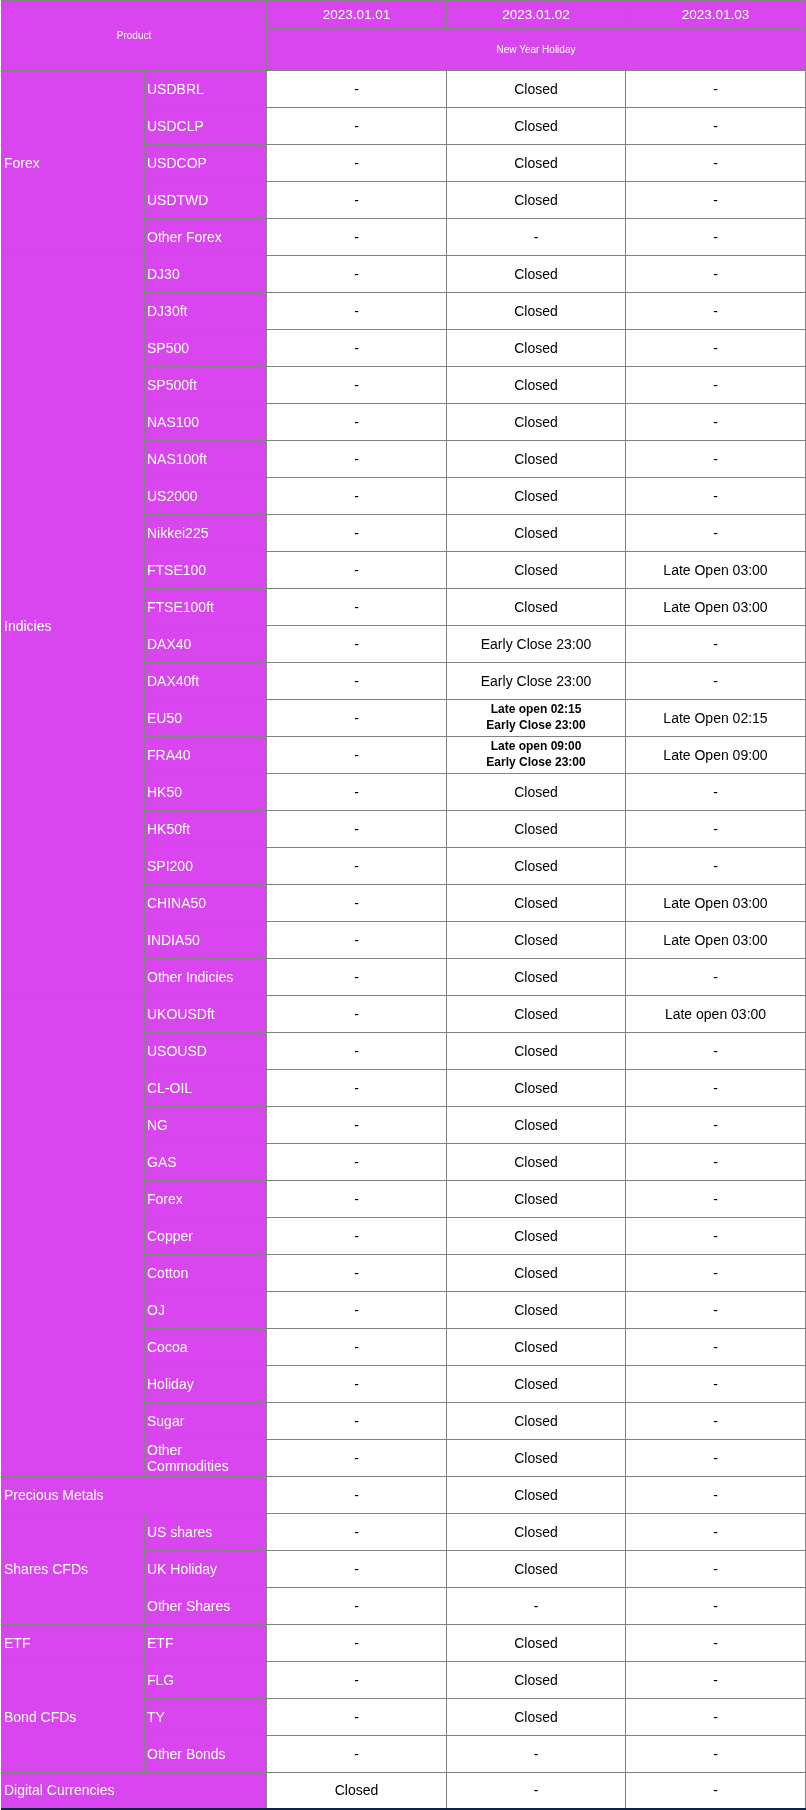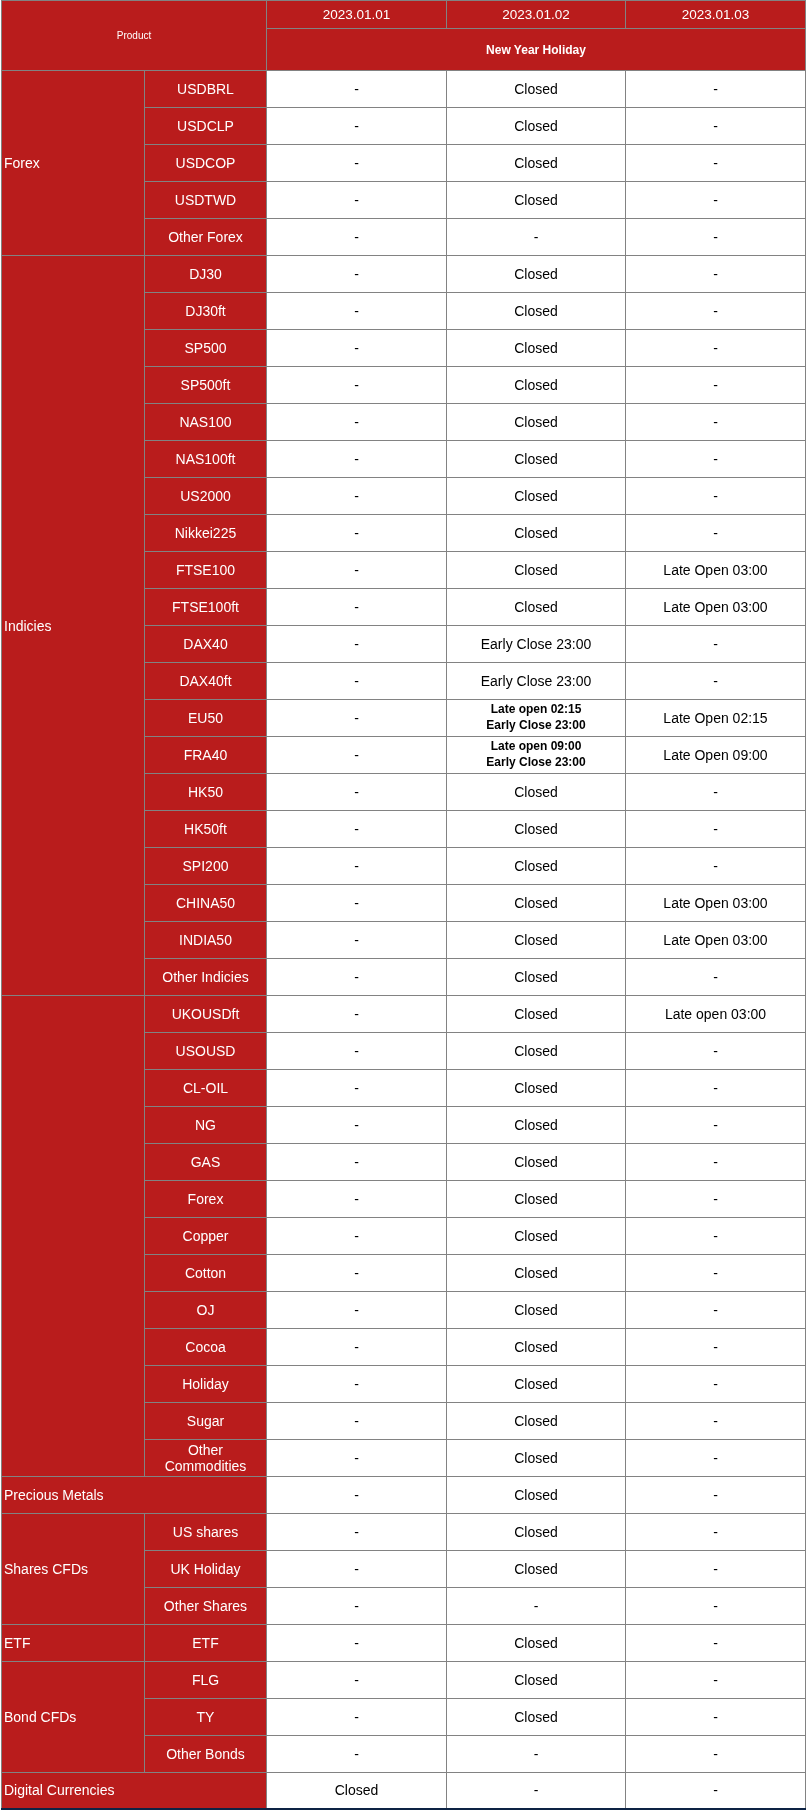--- a/index.html
+++ b/index.html
@@ -1,28 +1,28 @@
 <!DOCTYPE html>
 <html><head>
 <meta charset="utf-8">
 <style>
   html,body{margin:0;padding:0;background:#ffffff;}
   body{width:806px;height:1810px;font-family:"Liberation Sans",sans-serif;overflow:hidden;}
   table{border-collapse:collapse;table-layout:fixed;width:804px;margin-left:1px;
         border:1px solid #828282;border-bottom:4px solid #0d2344;}
   th,td{border:1px solid #828282;padding:0 2px;vertical-align:middle;overflow:hidden;}
-  .dark{background:#b91c1c;color:#ffffff;font-weight:normal;}
+  .dark{background:#d946ef;color:#ffffff;font-weight:normal;}
   thead tr.r1{height:28px;}
   thead tr.r2{height:42px;}
   tbody tr{height:37px;}
   th{font-size:13.5px;text-align:center;}
   .product-head{font-size:10px;}
-  .holiday-head{font-size:12px;font-weight:bold;}
+  .holiday-head{font-size:10px;}
   .group-cell{font-size:14px;}
-  .product-cell{text-align:center;font-size:14px;line-height:1.15;}
+  .product-cell{text-align:left;font-size:14px;line-height:1.15;}
   .value-cell{background:#ffffff;color:#000000;text-align:center;font-size:14px;}
   .value-cell.multiline{font-size:12px;line-height:1.3;white-space:pre-line;font-weight:bold;}
 </style>
 </head>
 <body>
 
 <table>
   <colgroup>
     <col style="width:143px">
     <col style="width:122px">

